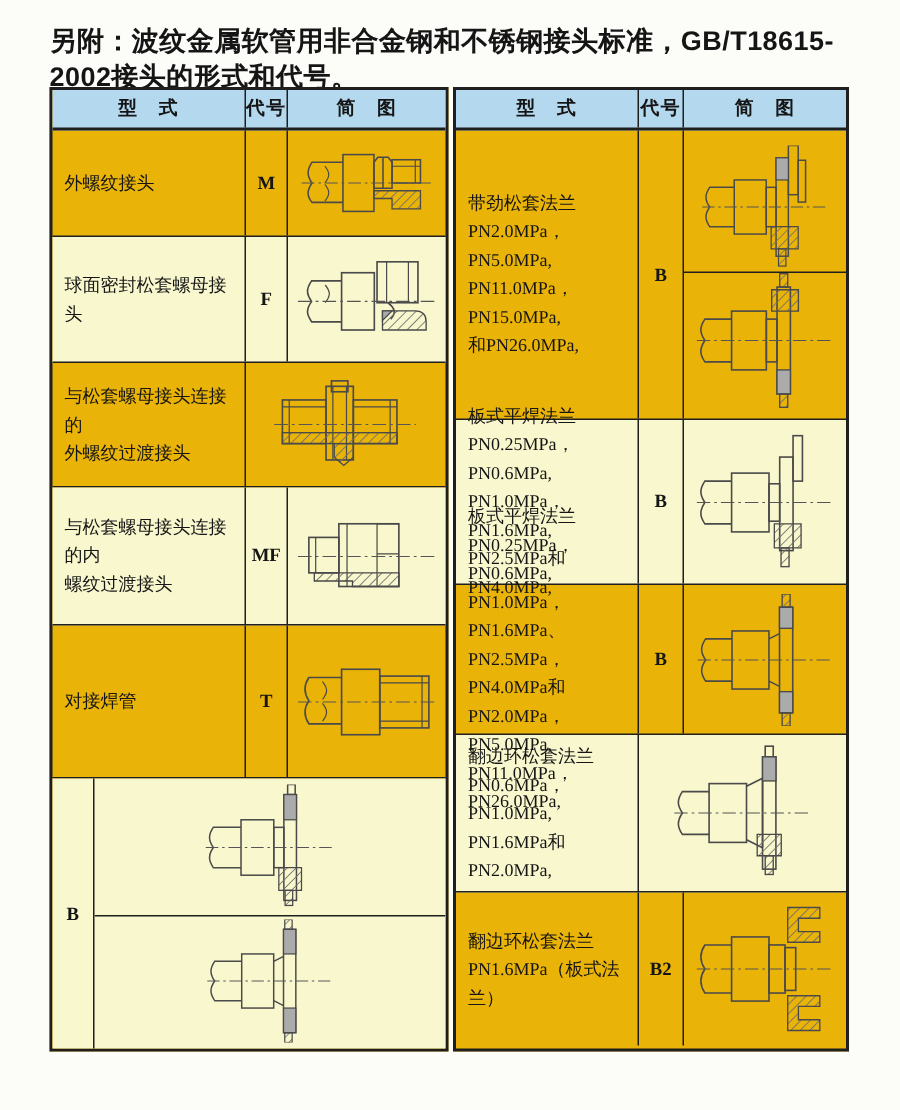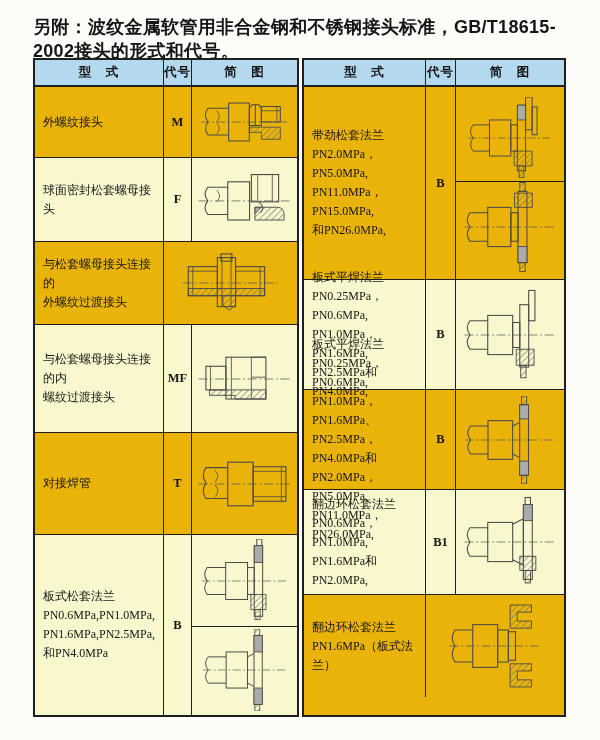--- a/index.html
+++ b/index.html
@@ -24,21 +24,21 @@
   .cc{width:28px;border-right:1px solid var(--border);display:flex;align-items:center;justify-content:center;
       font-size:12.5px;font-weight:bold}
   .cd{flex:1;display:flex;align-items:center;justify-content:center;overflow:hidden}
   .rhalf .ct{width:122px}
   .rhalf .cc{width:30px}
   .header .ct,.header .cc,.header .cd{font-family:"Liberation Sans",sans-serif;font-weight:bold;
       font-size:12.5px;justify-content:center;padding:0;white-space:normal;letter-spacing:1px}
   .cd.split{flex-direction:column;align-items:stretch;padding:0}
   .sub{display:flex;align-items:center;justify-content:center;overflow:hidden}
   .sub+.sub{border-top:1px solid var(--border)}
-  .h27{height:27px}.h71{height:71px}.h97{height:84px}.h83{height:83px}.h92{height:108px}.h87{height:102px}
+  .h27{height:27px}.h71{height:71px}.h97{height:84px}.h83{height:83px}.h92{height:92px}.h87{height:102px}
   .h180{height:180px}.h193{height:193px}.h110{height:110px}.h100{height:100px}.h105{height:105px}.h102{height:102px}
   .sh90{height:89px}.sh88{height:88px}.sh87{height:87px}
   .d .ln{stroke:var(--line);fill:none;stroke-width:1.2}
   .d .thin{stroke:var(--line);fill:none;stroke-width:.9}
   .d .hatch{fill:url(#hatch);stroke:var(--line);stroke-width:1}
   .d .gray{fill:#ababab;stroke:var(--line);stroke-width:1}
   .d .cl{stroke:#555;fill:none;stroke-width:.8;stroke-dasharray:10 3 2 3}
 </style>
 </head>
 <body>
@@ -141,24 +141,20 @@
           <path class="thin" d="M22,21 c4,5 4,8 0,13 M22,37 c4,5 4,8 0,13"></path>
           <rect class="ln" x="36" y="12" width="28" height="48"></rect>
           <rect class="ln" x="64" y="17" width="36" height="38"></rect>
           <path class="thin" d="M95,17 V55 M64,22 H100 M64,50 H100"></path>
           <line class="cl" x1="4" y1="36" x2="106" y2="36"></line>
         </svg>
       </div>
     </div>
 
     <div class="row hl h180">
-      <div class="ct">板式松套法兰
-PN0.6MPa,PN1.0MPa,
-PN1.6MPa,PN2.5MPa,
-和PN4.0MPa</div>
       <div class="cc">B</div>
       <div class="cd split d">
         <div class="sub sh90">
           <svg width="96" height="84" viewBox="0 0 110 100">
             <path class="ln" d="M32,34 H10 C6,40 6,44 10,50 C6,56 6,60 10,66 H32"></path>
             <rect class="ln" x="32" y="28" width="26" height="44"></rect>
             <rect class="ln" x="58" y="34" width="8" height="32"></rect>
             <rect class="ln" x="66" y="8" width="10" height="84"></rect>
             <rect class="ln" x="69" y="0" width="6" height="8"></rect>
             <rect class="gray" x="66" y="8" width="10" height="20"></rect>
@@ -268,39 +264,39 @@
           <rect class="hatch" x="68" y="90" width="6" height="10"></rect>
           <line class="cl" x1="4" y1="50" x2="104" y2="50"></line>
         </svg>
       </div>
     </div>
 
     <div class="row hl h105">
       <div class="ct">翻边环松套法兰
 PN0.6MPa，PN1.0MPa,
 PN1.6MPa和PN2.0MPa,</div>
-      <div class="cc">B1</div>
       <div class="cd d">
         <svg width="98" height="92" viewBox="0 0 110 100">
           <path class="ln" d="M30,34 H10 C6,40 6,44 10,50 C6,56 6,60 10,66 H30"></path>
           <rect class="ln" x="30" y="28" width="28" height="44"></rect>
           <path class="ln" d="M58,30 L70,24 M58,70 L70,76 M70,24 V76"></path>
           <rect class="ln" x="70" y="8" width="10" height="84"></rect>
           <rect class="ln" x="72" y="0" width="6" height="8"></rect>
           <rect class="gray" x="70" y="8" width="10" height="18"></rect>
           <path class="hatch" d="M66,66 H84 V82 H66 Z"></path>
           <rect class="hatch" x="72" y="82" width="6" height="14"></rect>
           <line class="cl" x1="4" y1="50" x2="104" y2="50"></line>
         </svg>
       </div>
     </div>
 
     <div class="row h102">
       <div class="ct">翻边环松套法兰
 PN1.6MPa（板式法兰）</div>
+      <div class="cc">B2</div>
       <div class="cd d">
         <svg width="98" height="90" viewBox="0 0 110 100">
           <path class="ln" d="M30,32 H10 C6,38 6,44 10,50 C6,56 6,62 10,68 H30"></path>
           <rect class="ln" x="30" y="26" width="28" height="48"></rect>
           <rect class="ln" x="58" y="32" width="12" height="36"></rect>
           <rect class="ln" x="70" y="34" width="8" height="32"></rect>
           <path class="hatch" d="M72,4 H96 V12 H80 V22 H96 V30 H72 Z"></path>
           <path class="hatch" d="M72,70 H96 V78 H80 V88 H96 V96 H72 Z"></path>
           <line class="cl" x1="4" y1="50" x2="104" y2="50"></line>
         </svg>

